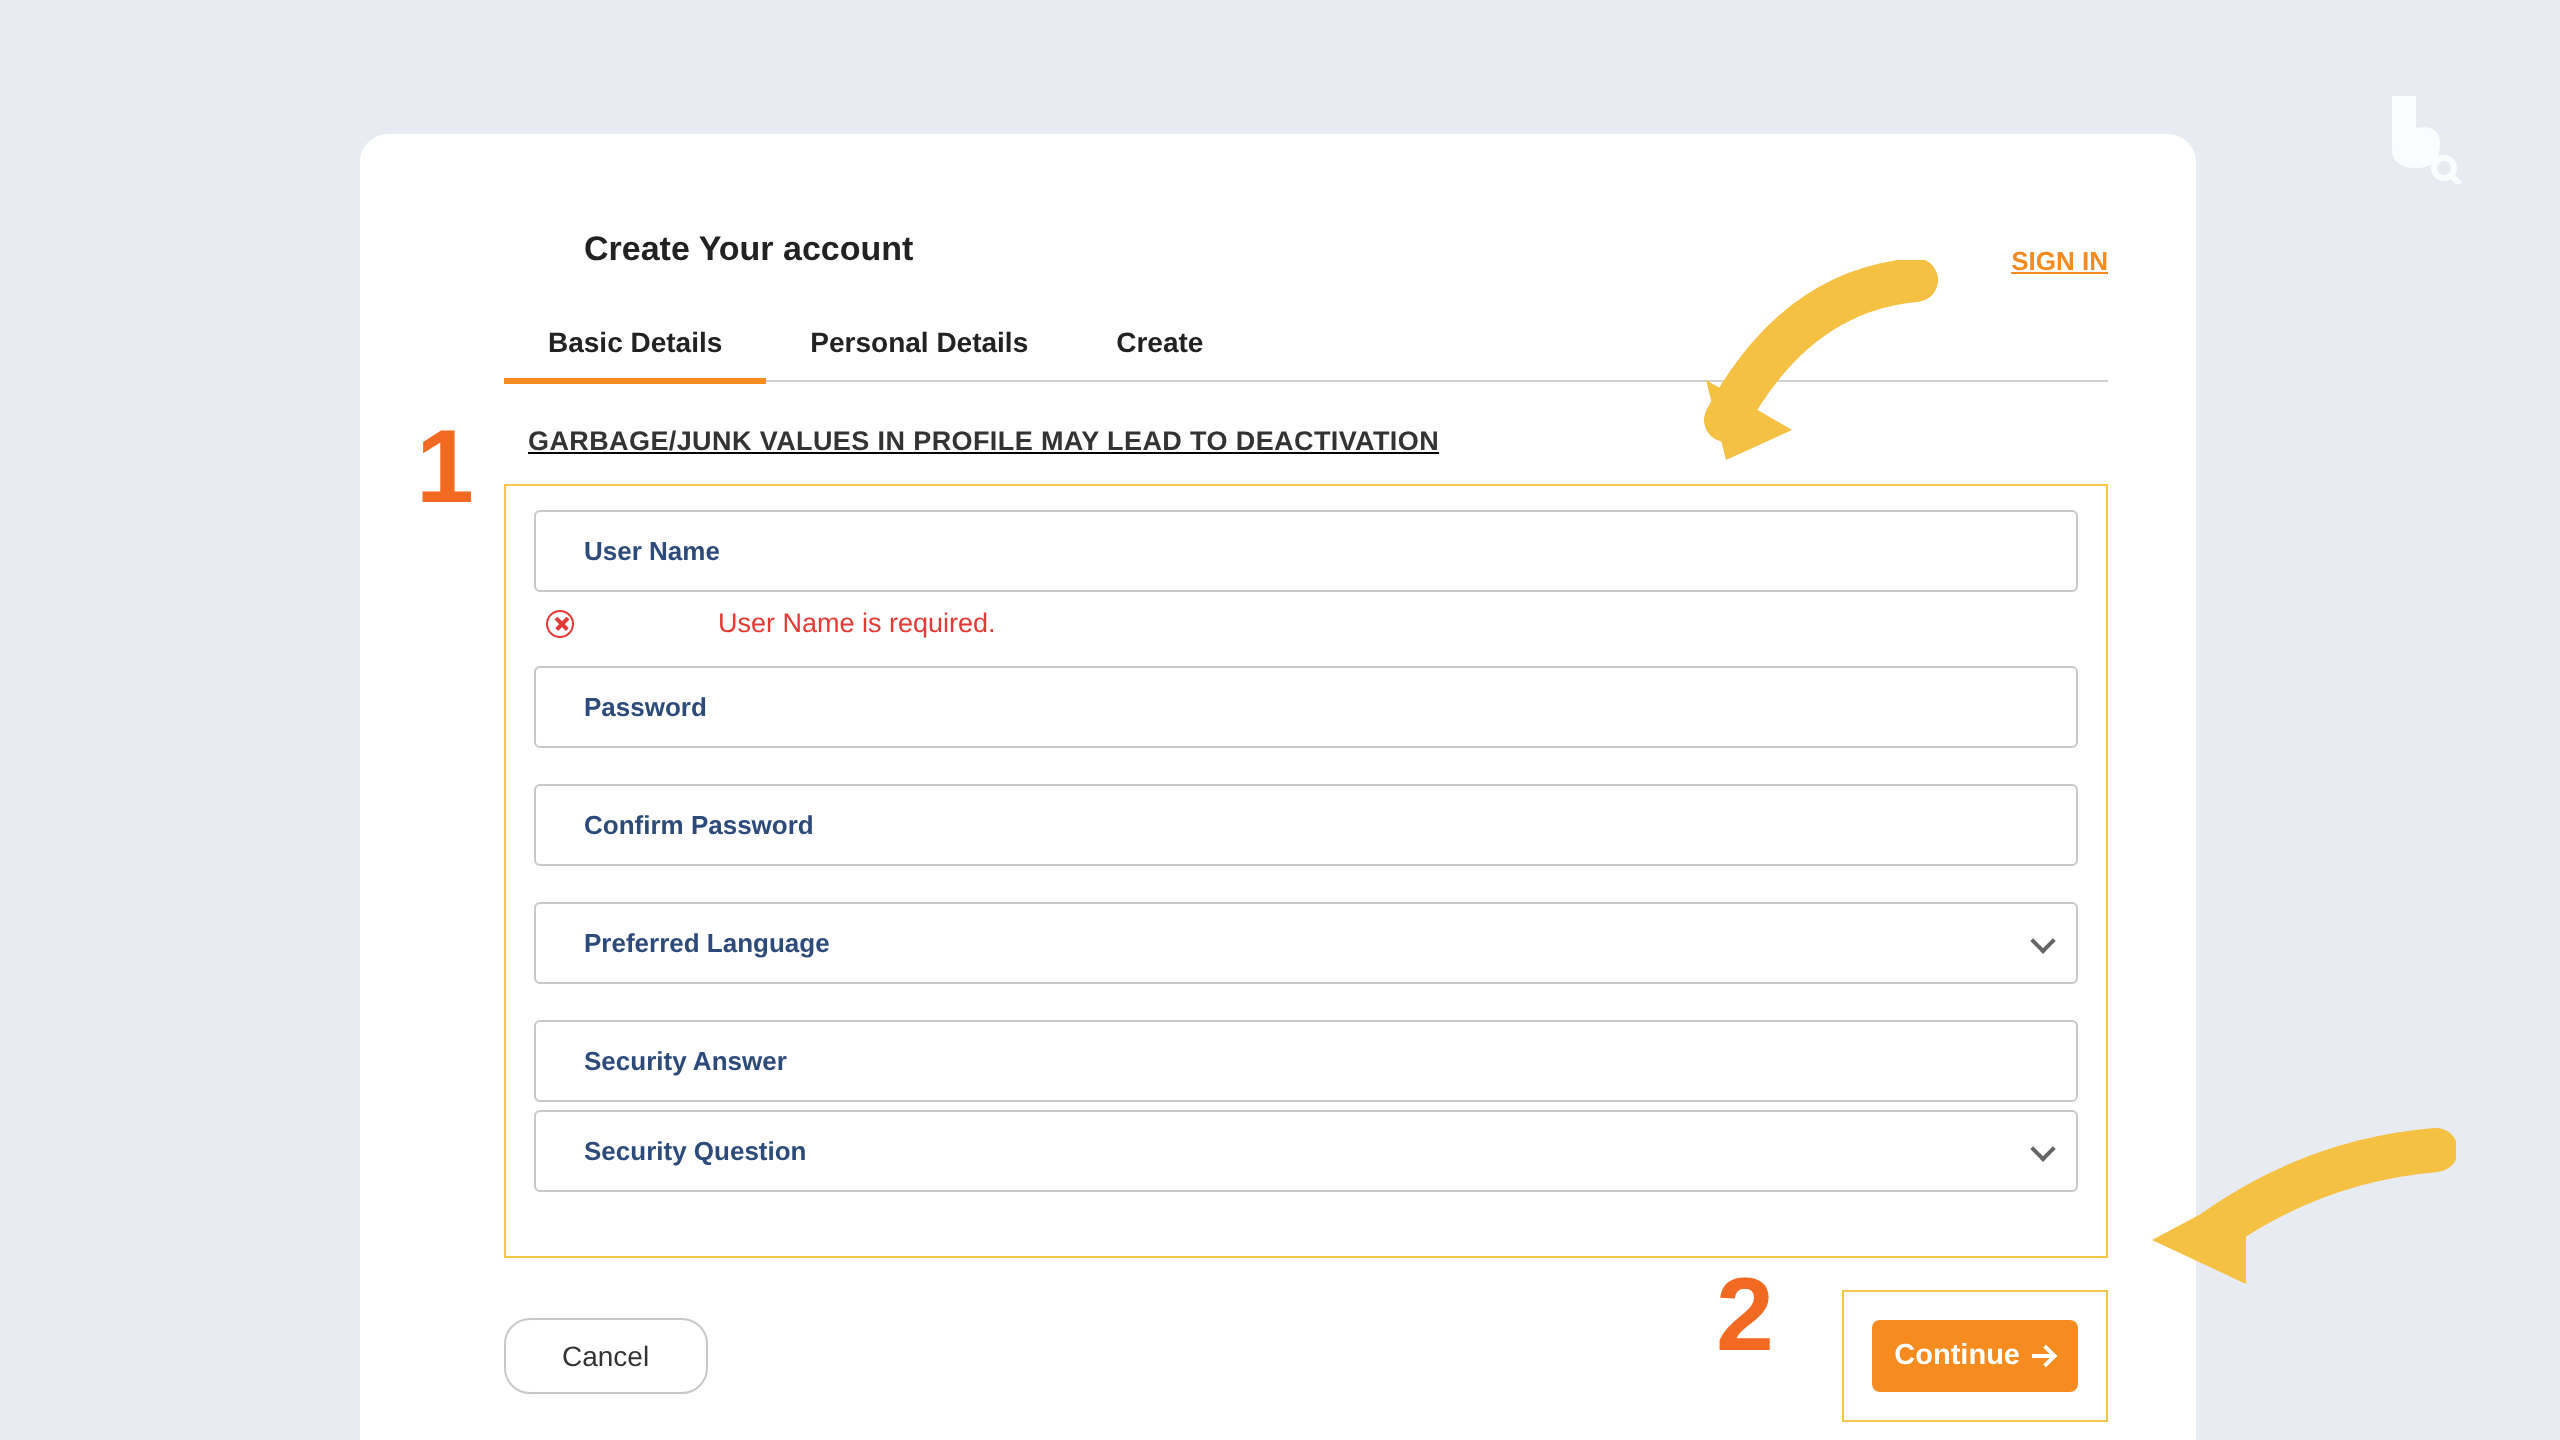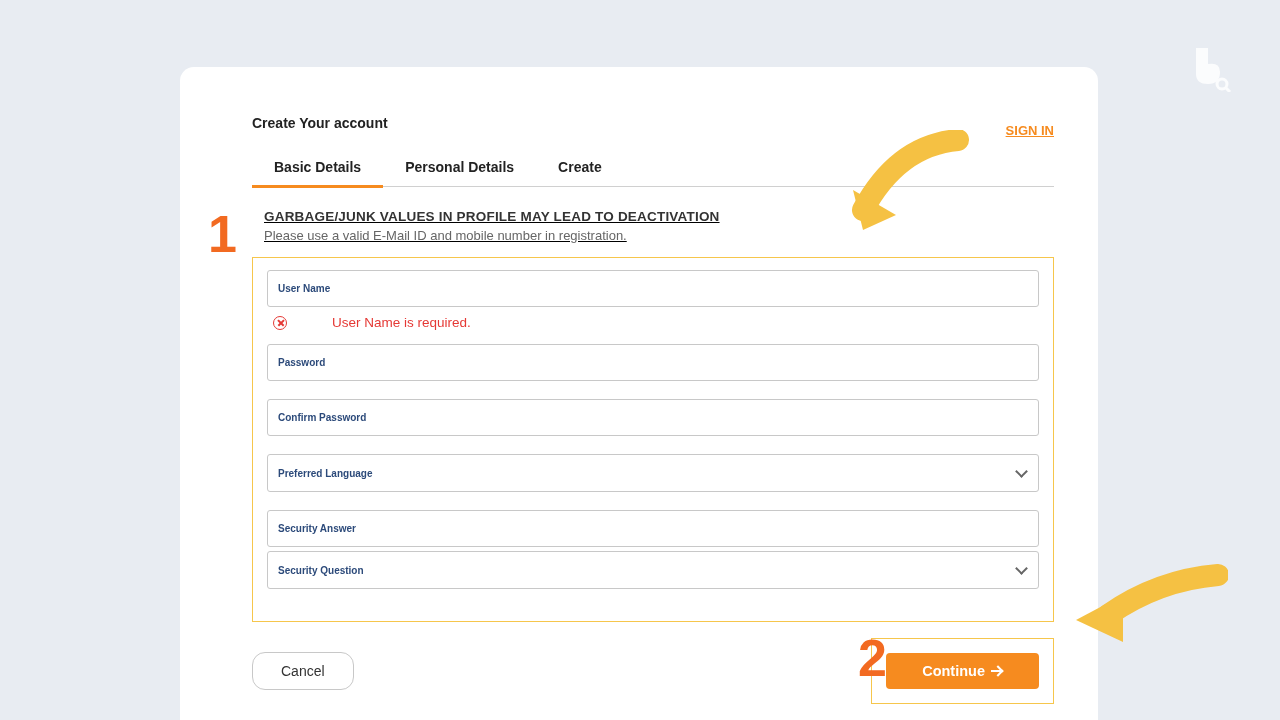--- a/index.html
+++ b/index.html
@@ -19,24 +19,25 @@
       background: #fff;
       border-radius: 14px;
       padding: 48px 44px 34px 72px;
     }
     .header-row {
       display: flex;
       justify-content: space-between;
       align-items: flex-start;
     }
     .page-title {
-      font-size: 14px;
+      font-size: 17px;
       font-weight: 700;
       color: #222;
       margin-bottom: 18px;
+      margin-left: 40px;
     }
     .sign-in {
       color: #f68b1f;
       font-weight: 700;
       font-size: 13px;
       text-decoration: underline;
       cursor: pointer;
       margin-top: 8px;
     }
     .tabs {
@@ -74,37 +75,37 @@
     }
     .form-box {
       border: 1.5px solid #f6c64c;
       margin-top: 14px;
       padding: 12px 14px 14px 14px;
       position: relative;
     }
     .field {
       border: 1px solid #c8c8c8;
       border-radius: 3px;
-      padding: 12px 10px;
+      padding: 12px 24px;
       margin-bottom: 18px;
-      font-size: 10px;
+      font-size: 13px;
       color: #2c4a7a;
       font-weight: 600;
       background: #fff;
       cursor: text;
       display: flex;
       justify-content: space-between;
       align-items: center;
     }
     .field.select { cursor: pointer; padding-right: 10px; }
     .field.lastfield { margin-bottom: 4px; }
     .error-row {
       display: flex;
       align-items: center;
-      gap: 45px;
+      gap: 72px;
       margin: -10px 0 14px 6px;
     }
     .error-icon {
       width: 14px; height: 14px;
       border: 1.5px solid #e53935;
       border-radius: 50%;
       position: relative;
       flex-shrink: 0;
     }
     .error-icon::before, .error-icon::after {
@@ -150,21 +151,21 @@
       cursor: pointer;
     }
     .continue-wrap {
       border: 1.5px solid #f6c64c;
       padding: 14px 14px;
     }
     .continue-btn {
       background: #f68b1f;
       border: none;
       border-radius: 4px;
-      padding: 10px 36px;
+      padding: 10px 11px;
       font-size: 14.5px;
       font-weight: 700;
       color: #fff;
       cursor: pointer;
       display: flex;
       align-items: center;
       gap: 6px;
     }
     .arrow-right {
       display: inline-block;
@@ -224,21 +225,20 @@
   </div>
 
   <div class="tabs">
     <div class="tab active">Basic Details</div>
     <div class="tab">Personal Details</div>
     <div class="tab">Create</div>
   </div>
 
   <div class="warning-block">
     <div class="warning-title">GARBAGE/JUNK VALUES IN PROFILE MAY LEAD TO DEACTIVATION</div>
-    <div class="warning-sub">Please use a valid E-Mail ID and mobile number in registration.</div>
   </div>
 
   <div class="form-box">
     <div class="field">
       <span>User Name</span>
     </div>
     <div class="error-row">
       <span class="error-icon"></span>
       <span class="error-text">User Name is required.</span>
     </div>

